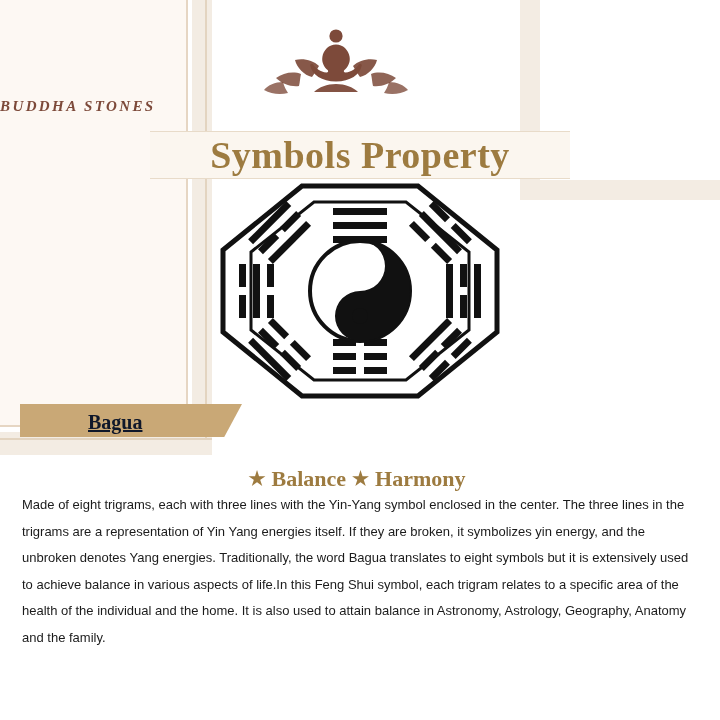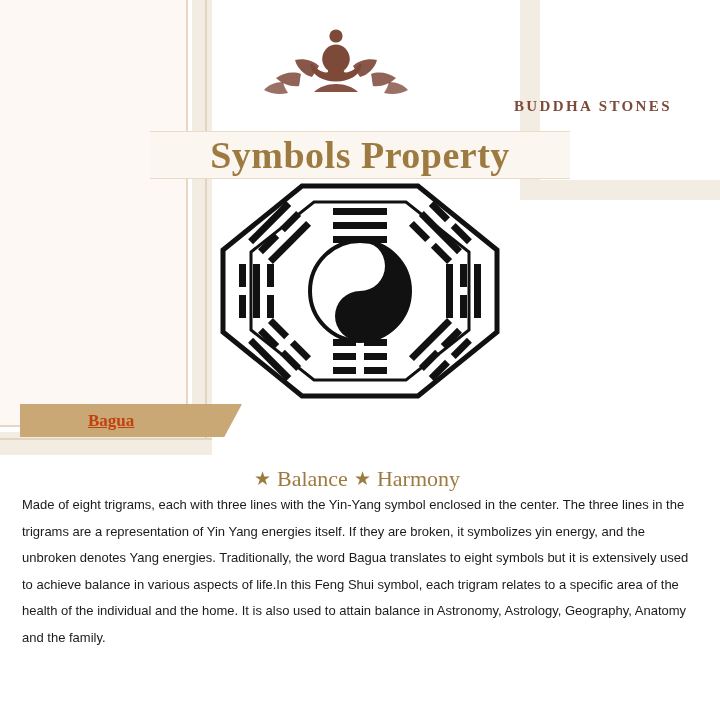--- a/index.html
+++ b/index.html
@@ -64,21 +64,22 @@
     position: absolute;
     background: #e3d4c0;
   }
 
   
   .logo-wrap {
     position: absolute;
     top: 22px;
     left: 0;
     width: 672px;
-    text-align: right;
+    text-align: left;
+    font-style: italic;
   }
   .logo-mark {
     width: 150px;
     height: 72px;
     margin: 0 auto;
     display: block;
   }
   .logo-text {
     margin-top: 4px;
     font-size: 15px;
@@ -132,36 +133,36 @@
   .ribbon-body {
     position: absolute;
     inset: 0;
     background: #c9a876;
     clip-path: polygon(0 0, 100% 0, 92% 100%, 0 100%);
   }
   .ribbon-label {
     position: absolute;
     top: 7px;
     left: 68px;
-    font-size: 17px;
+    font-size: 20px;
     font-weight: bold;
-    color: #c2410c;
+    color: #0f172a;
     font-family: "Liberation Serif", serif;
     text-decoration: underline;
   }
 
   
   .subtitle {
     position: absolute;
     top: 466px;
     left: 0;
     width: 720px;
     text-align: center;
     font-family: "Liberation Serif", serif;
-    font-weight: normal;
+    font-weight: bold;
     font-size: 22px;
     color: #9d7b40;
   }
   .subtitle .star {
     color: #9d7b40;
     font-size: 19px;
     vertical-align: 1px;
   }
   .subtitle .word { margin: 0 6px; }
 

